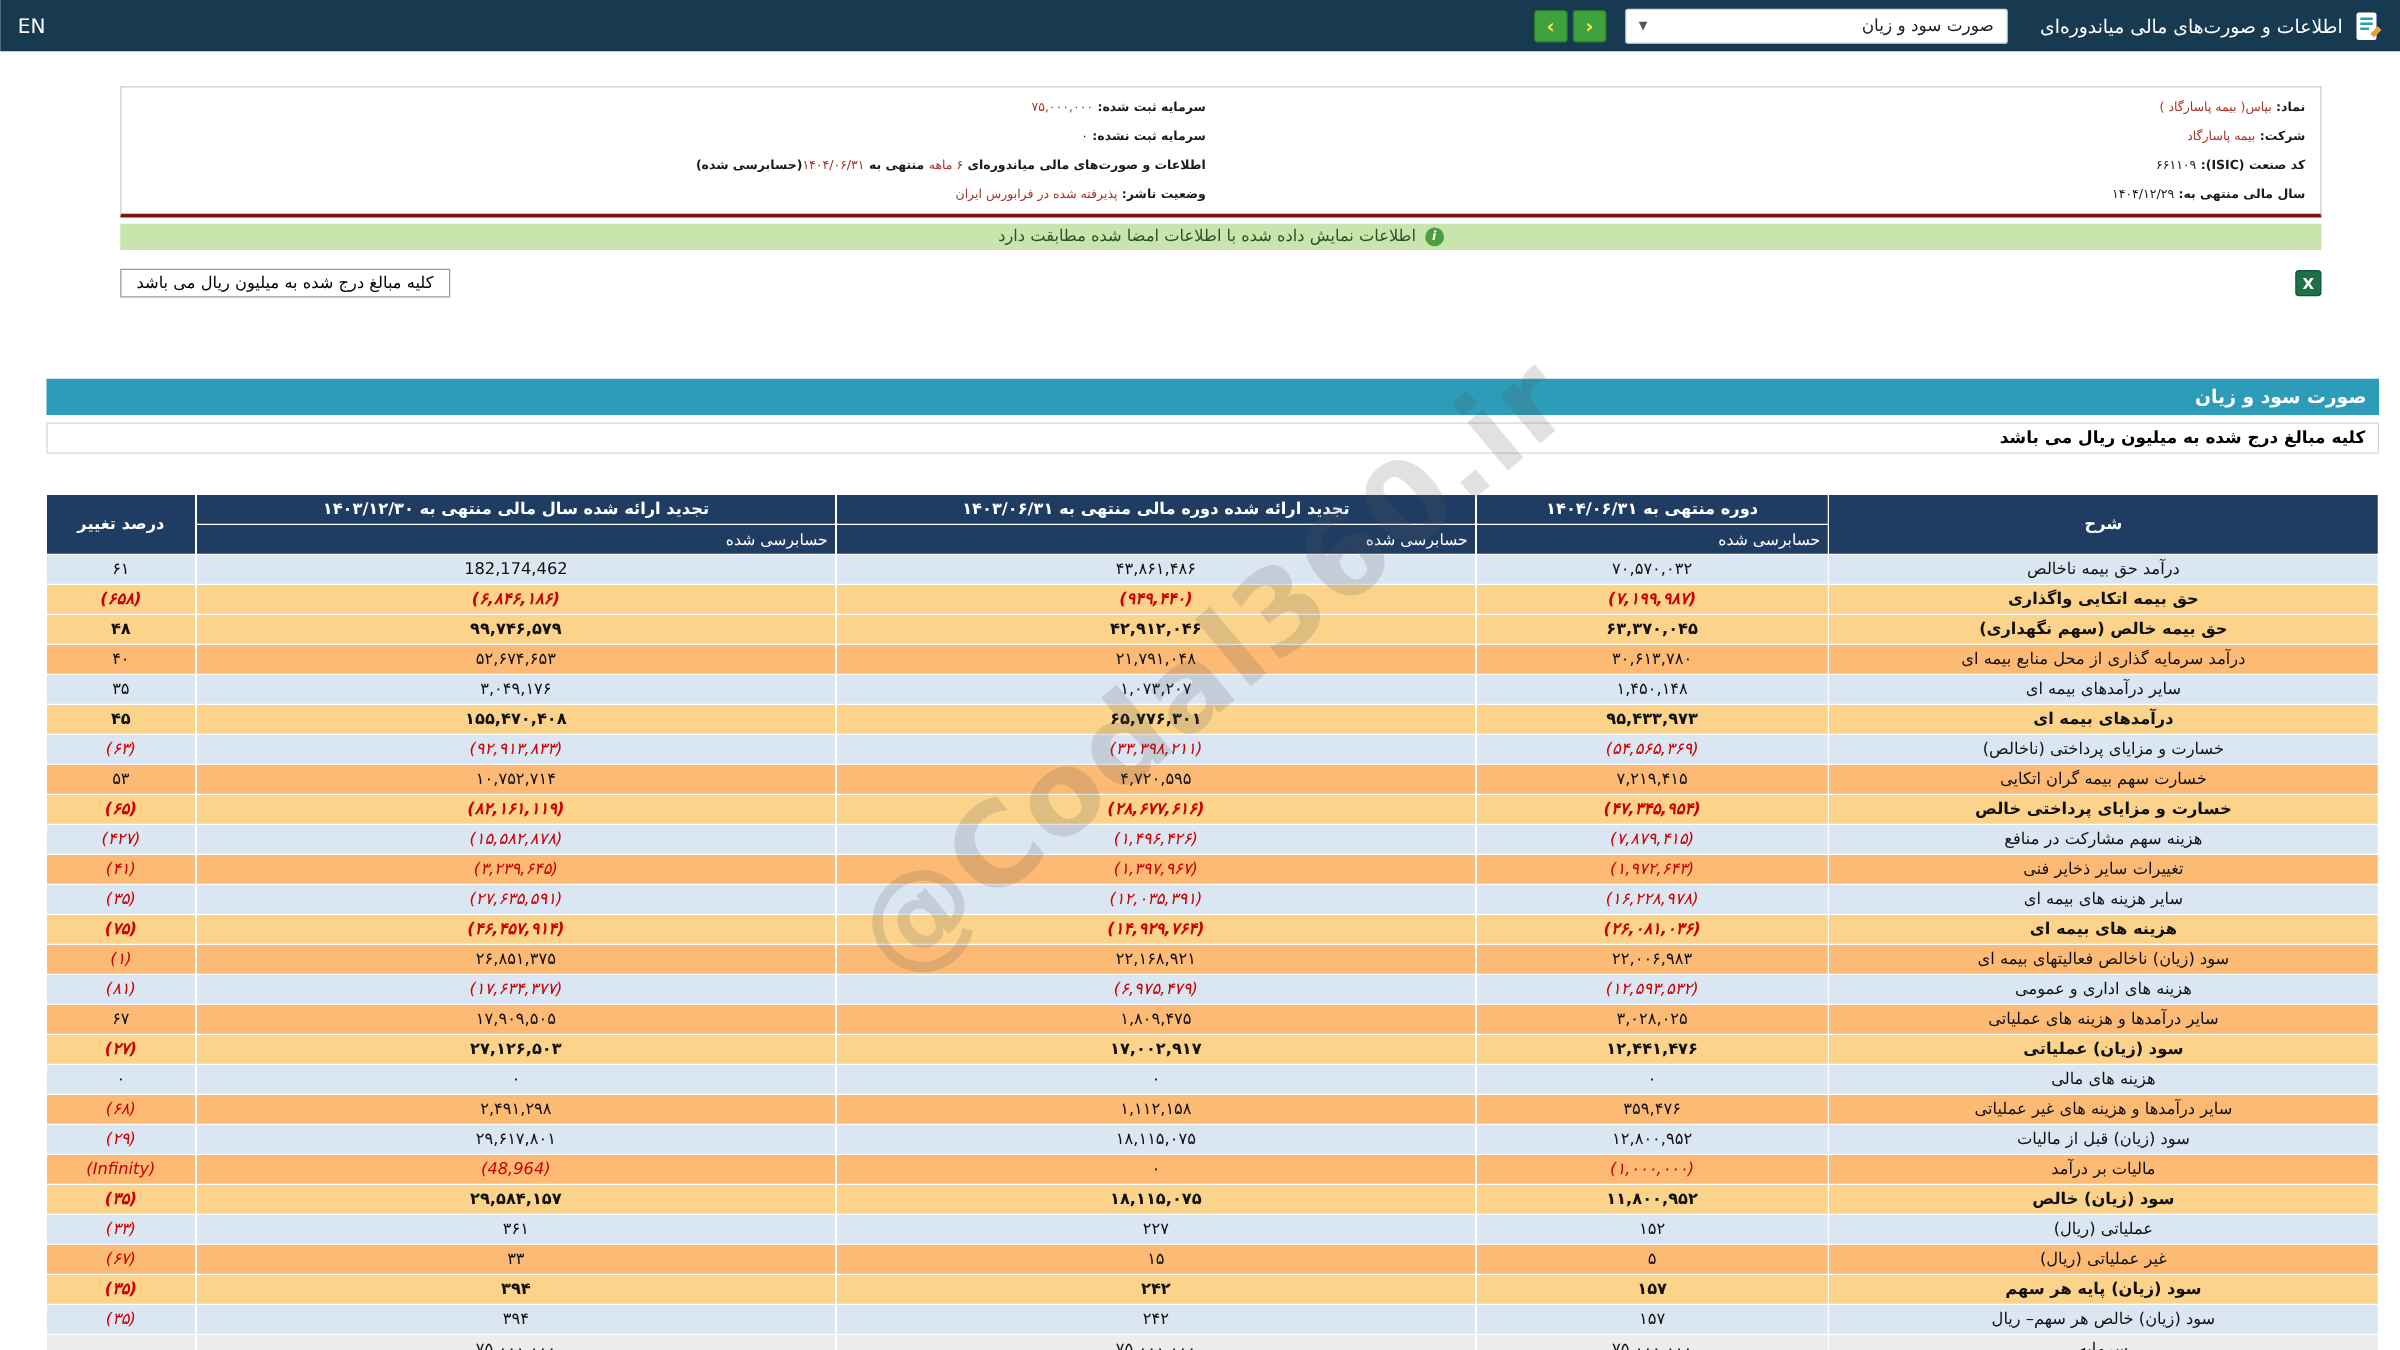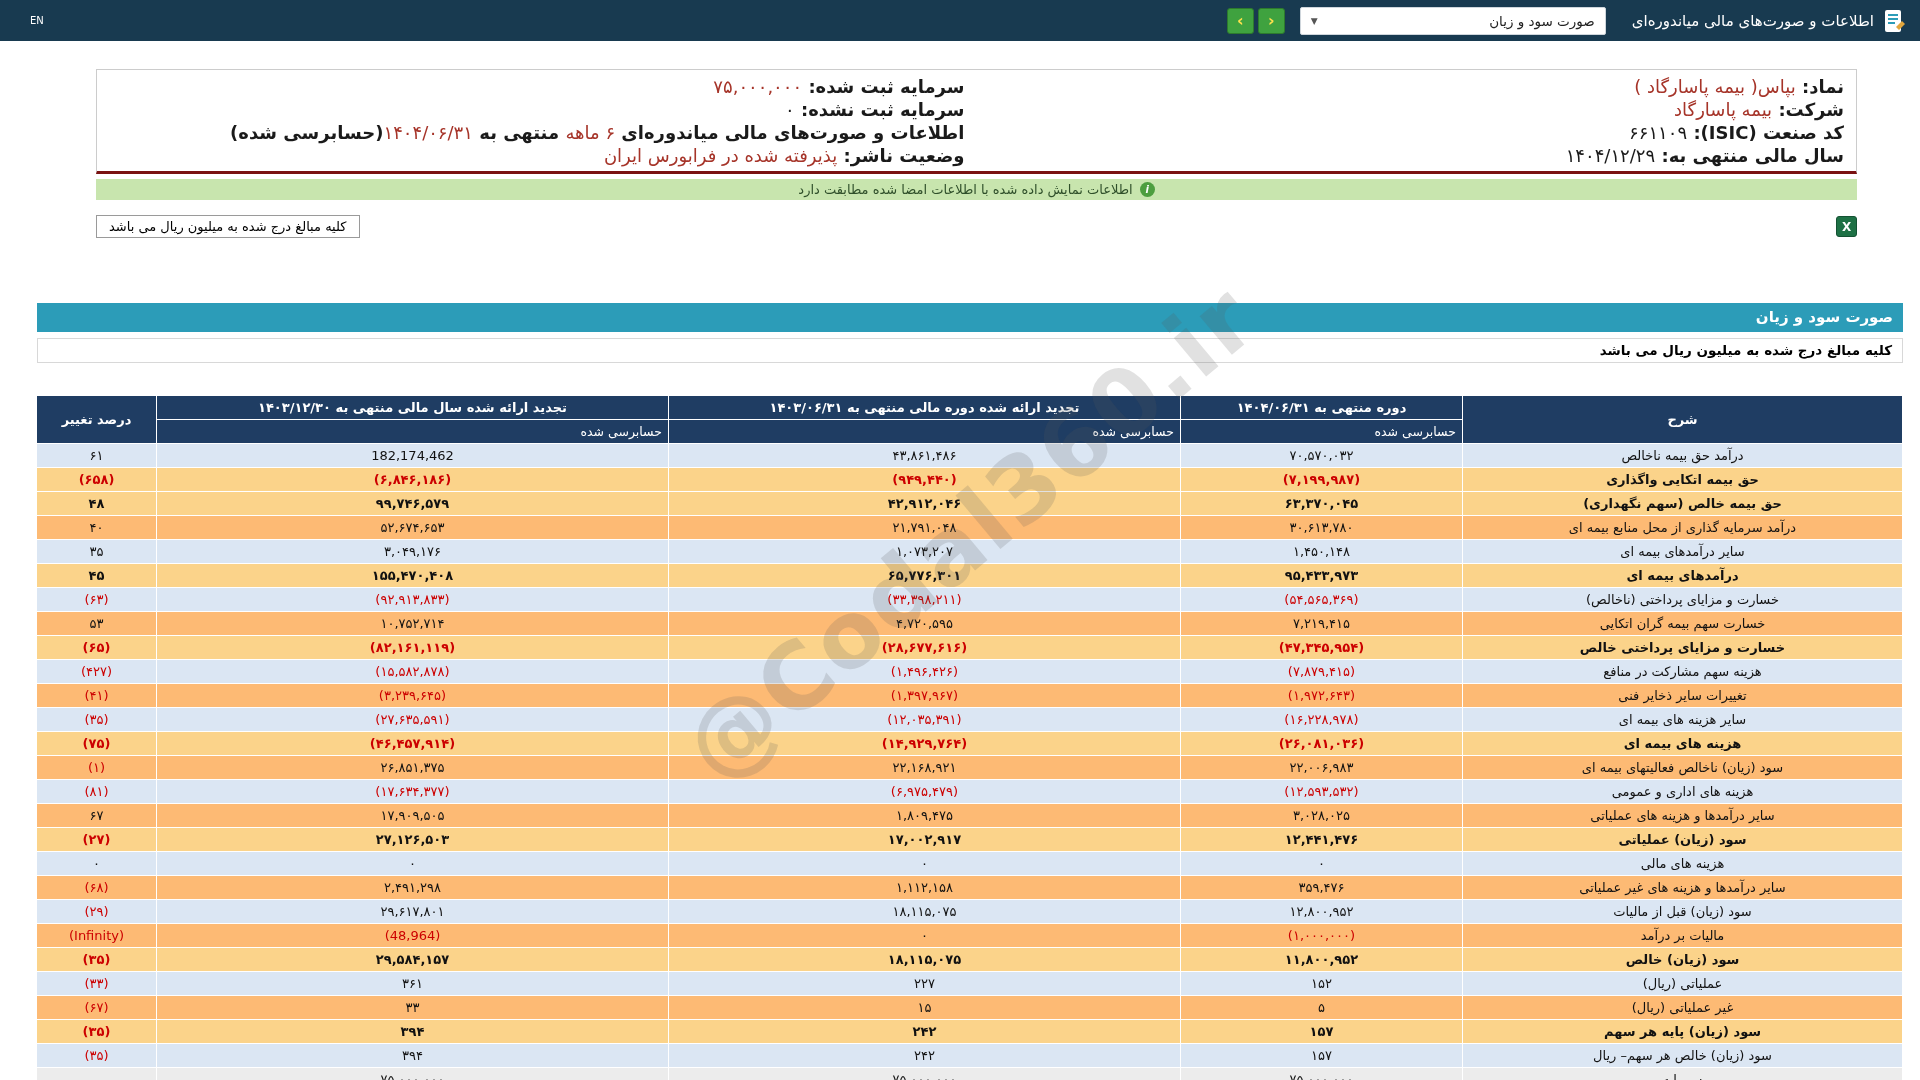--- a/index.html
+++ b/index.html
@@ -45,34 +45,34 @@
     background: #3fa23f;
     border: 1px solid #2d7a2d;
     border-radius: 3px;
     color: #ffe14d;
     font-size: 16px;
     font-weight: bold;
     line-height: 1;
     cursor: pointer;
     font-family: "DejaVu Sans", sans-serif;
   }
-  .lang { margin-right: auto; color: #fff; font-size: 10px; cursor: pointer; text-decoration: none; margin-left: 16px; }
+  .lang { margin-right: auto; color: #fff; font-size: 16px; cursor: pointer; text-decoration: none; }
 
   
   .info-panel {
     margin: 28px 63px 0 96px;
     border: 1px solid #cccccc;
     border-bottom: 3px solid #7a1212;
     display: grid;
     grid-template-columns: 1fr 1fr;
     padding: 5px 0 4px;
     background: #fff;
   }
   .info-col { padding: 0 12px; }
-  .info-row { height: 23px; line-height: 23px; font-size: 18px; white-space: nowrap; }
+  .info-row { height: 23px; line-height: 23px; font-size: 10px; white-space: nowrap; }
   .seg { color: #1a1a1a; }
   .seg.lbl { font-weight: bold; }
   .seg.red { color: #a63429; }
 
   
   .banner {
     margin: 5px 63px 0 96px;
     height: 21px;
     background: #c8e5ae;
     display: flex;
@@ -177,21 +177,21 @@
     text-align: center;
     color: #111;
     white-space: nowrap;
     overflow: hidden;
   }
   .fin-table td.lbl { }
   tr.blue td   { background: #dbe6f3; }
   tr.white td  { background: #fdba74; }
   tr.orange td { background: #fbd38a; font-weight: bold; }
   tr.gray td   { background: #ececec; }
-  .fin-table td.neg { color: #cc0000; }
+  .fin-table td.neg { color: #cc0000; font-style: italic; }
 
   
   .watermark {
     position: absolute;
     top: 480px;
     left: 560px;
     width: 820px;
     text-align: center;
     transform: rotate(-40deg);
     font-size: 92px;

